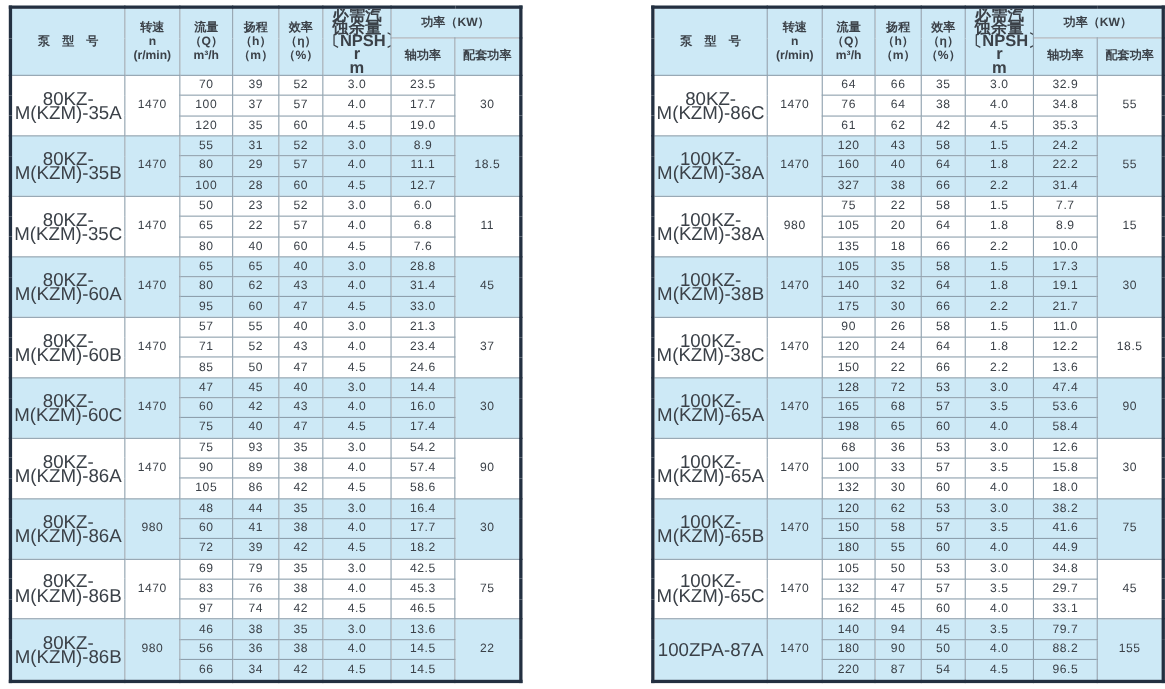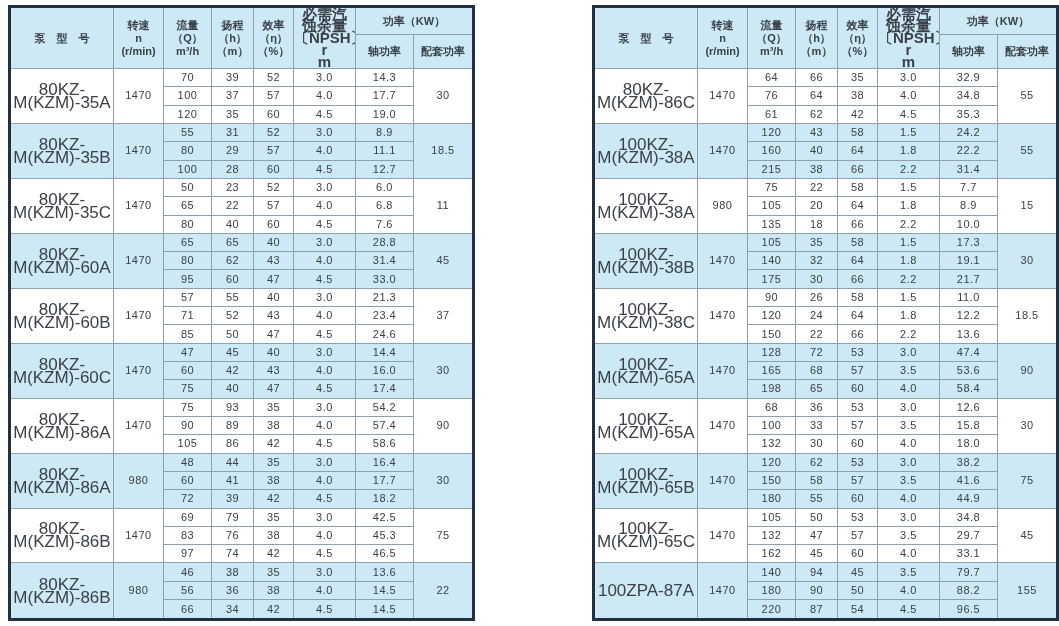--- a/index.html
+++ b/index.html
@@ -86,21 +86,21 @@
     </tr>
   </thead>
       <tbody>
         <tr class="group-start">
           <td rowspan="3" class="model-cell">80KZ-M(KZM)-35A</td>
           <td rowspan="3">1470</td>
           <td>70</td>
           <td>39</td>
           <td>52</td>
           <td>3.0</td>
-          <td>14.3</td>
+          <td>23.5</td>
           <td rowspan="3">30</td>
         </tr>
         <tr class="sub-row">
           <td>100</td>
           <td>37</td>
           <td>57</td>
           <td>4.0</td>
           <td>17.7</td>
         </tr>
         <tr class="sub-row">
@@ -411,21 +411,21 @@
           <td rowspan="3">55</td>
         </tr>
         <tr class="sub-row shaded">
           <td>160</td>
           <td>40</td>
           <td>64</td>
           <td>1.8</td>
           <td>22.2</td>
         </tr>
         <tr class="sub-row shaded">
-          <td>215</td>
+          <td>327</td>
           <td>38</td>
           <td>66</td>
           <td>2.2</td>
           <td>31.4</td>
         </tr>
         <tr class="group-start">
           <td rowspan="3" class="model-cell">100KZ-M(KZM)-38A</td>
           <td rowspan="3">980</td>
           <td>75</td>
           <td>22</td>

